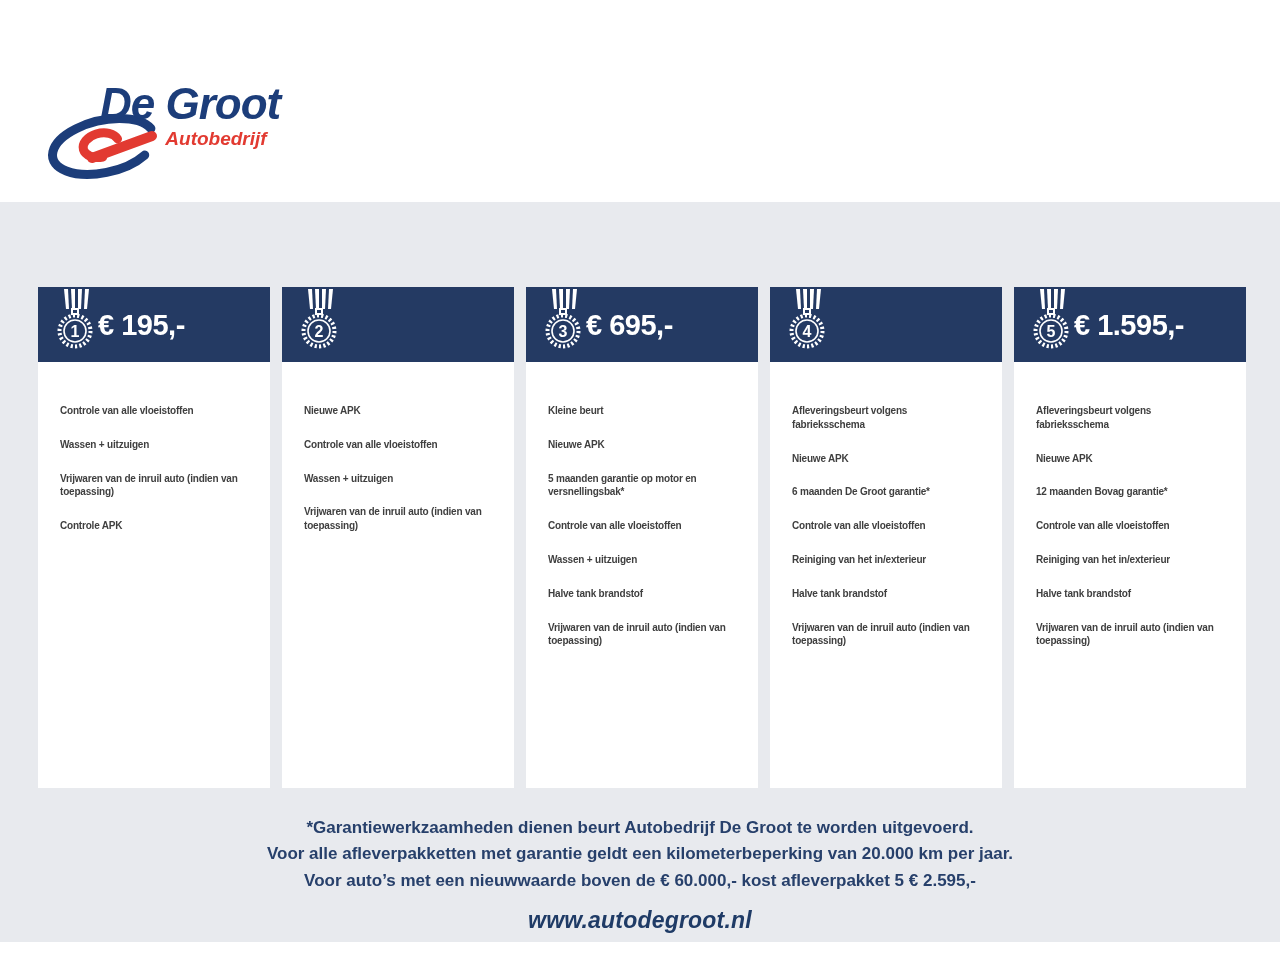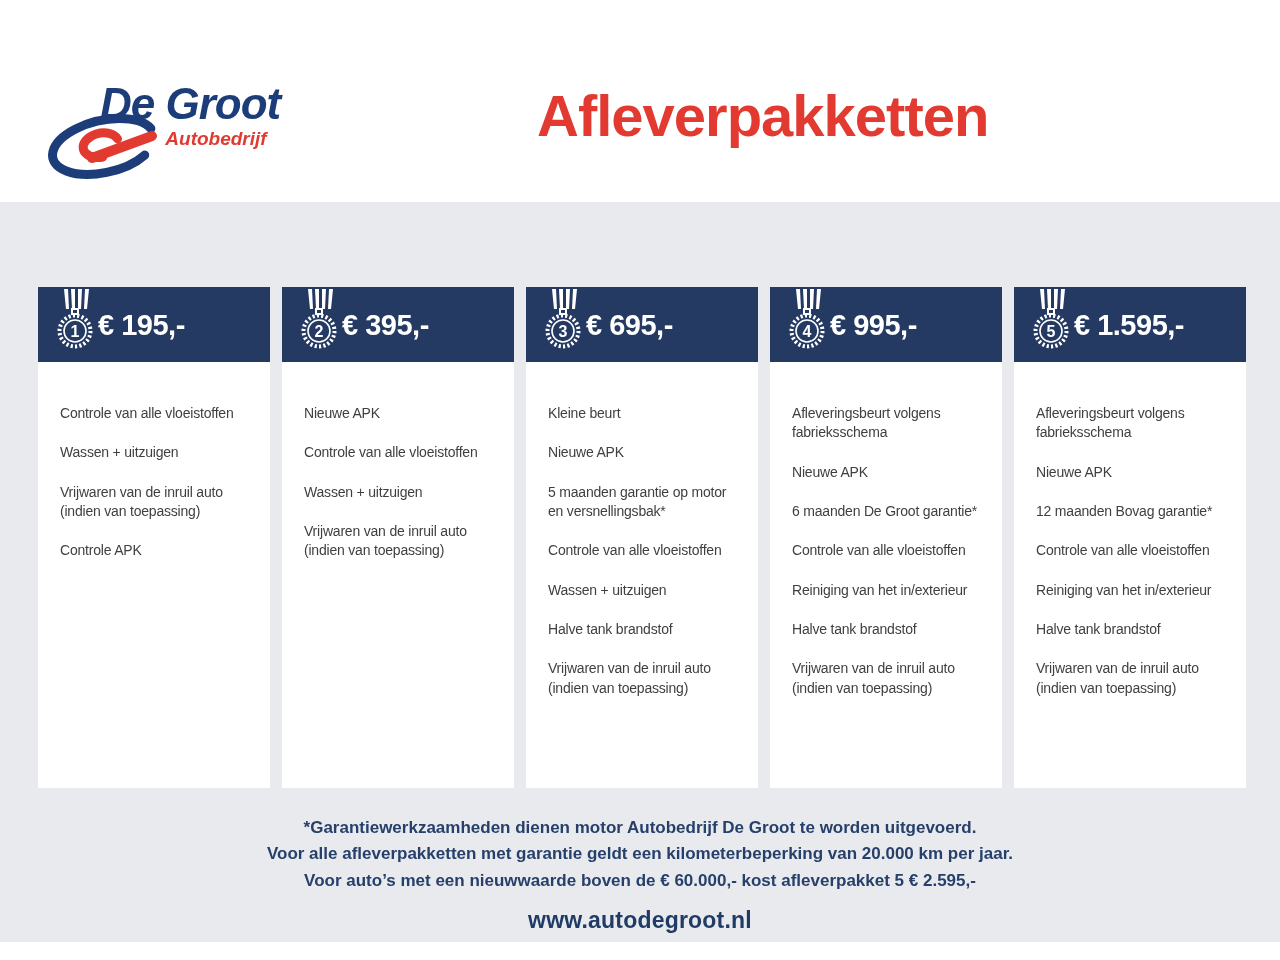--- a/index.html
+++ b/index.html
@@ -18,25 +18,25 @@
   
   .main{position:absolute;top:182px;left:0;width:1280px;height:740px;background:#e8eaee;}
 
   
   .cards{position:absolute;top:85px;left:38px;display:flex;gap:12px;}
   .card{width:232px;height:501px;background:#ffffff;display:flex;flex-direction:column;}
   .card-header{height:75px;background:#243a63;display:flex;align-items:flex-start;padding-left:14px;flex:none;}
   .medal{width:46px;height:70px;flex:none;}
   .price{flex:1;color:#ffffff;font-weight:700;font-size:29px;letter-spacing:-0.5px;margin-top:22px;padding-right:6px;white-space:nowrap;}
   .card-body{padding:42px 20px 0 22px;}
-  .item{font-size:14px;line-height:1.38;color:#3f3f3f;margin-bottom:20px;letter-spacing:-0.2px;}
+  .item{font-size:10px;line-height:1.38;color:#3f3f3f;margin-bottom:20px;letter-spacing:-0.2px;font-weight:bold;}
 
   
   .footnotes{position:absolute;top:613px;left:0;width:1280px;text-align:center;color:#27406b;font-size:17px;font-weight:600;line-height:1.55;}
-  .website{position:absolute;top:705px;left:0;width:1280px;text-align:center;color:#1f3b66;font-size:23px;font-weight:700;letter-spacing:0.2px;}
+  .website{position:absolute;top:705px;left:0;width:1280px;text-align:center;color:#1f3b66;font-size:23px;font-weight:700;letter-spacing:0.2px;font-style:italic;}
   .bottom-band{position:absolute;top:922px;left:0;width:1280px;height:38px;background:#ffffff;}
 </style>
 </head>
 <body>
 
 <div class="page">
 
   <div class="header">
     <div class="logo">
       <svg class="logo-swirl" viewBox="0 0 125 72">
@@ -44,21 +44,20 @@
           <path d="M112,22 A52,26 -9 1 0 104,48" stroke="#1c3d7a" stroke-width="9" transform="rotate(-4 62 36)"></path>
           <path d="M78,30 A18,12 -9 1 0 62,47" stroke="#e23a31" stroke-width="9" transform="rotate(-4 62 36)"></path>
           <path d="M52,48 L112,26" stroke="#e23a31" stroke-width="10"></path>
         </g>
       </svg>
       <div class="logo-text">
         <div class="logo-name">De Groot</div>
         <div class="logo-sub">Autobedrijf</div>
       </div>
     </div>
-    <div class="page-title">Afleverpakketten</div>
   </div>
 
   <div class="main">
 
     <div class="cards">
 
       <div class="card">
         <div class="card-header">
           <svg class="medal" viewBox="0 0 46 70">
             <g fill="#ffffff">
@@ -89,21 +88,20 @@
               <path d="M12,2 L16,2 L17,22 L14,22 Z"></path>
                 <path d="M19,2 L23,2 L23,22 L20,22 Z"></path>
               <path d="M26,2 L30,2 L29,22 L26,22 Z"></path>
                 <path d="M33,2 L37,2 L35,22 L32,22 Z"></path>
             </g>
             <rect x="20" y="22" width="6" height="5" fill="none" stroke="#ffffff" stroke-width="2"></rect>
             <circle cx="23" cy="44" r="15.5" fill="none" stroke="#ffffff" stroke-width="4" stroke-dasharray="2.2 2.2"></circle>
             <circle cx="23" cy="44" r="11" fill="none" stroke="#ffffff" stroke-width="1.6"></circle>
             <text x="23" y="50" text-anchor="middle" font-size="16" font-weight="bold" fill="#ffffff" font-family="Liberation Sans, sans-serif">2</text>
           </svg>
-          <div class="price">€ 395,-</div>
         </div>
         <div class="card-body">
           <div class="item">Nieuwe APK</div>
           <div class="item">Controle van alle vloeistoffen</div>
           <div class="item">Wassen + uitzuigen</div>
           <div class="item">Vrijwaren van de inruil auto (indien van toepassing)</div>
         </div>
       </div>
 
       <div class="card">
@@ -140,21 +138,20 @@
               <path d="M12,2 L16,2 L17,22 L14,22 Z"></path>
                 <path d="M19,2 L23,2 L23,22 L20,22 Z"></path>
               <path d="M26,2 L30,2 L29,22 L26,22 Z"></path>
                 <path d="M33,2 L37,2 L35,22 L32,22 Z"></path>
             </g>
             <rect x="20" y="22" width="6" height="5" fill="none" stroke="#ffffff" stroke-width="2"></rect>
             <circle cx="23" cy="44" r="15.5" fill="none" stroke="#ffffff" stroke-width="4" stroke-dasharray="2.2 2.2"></circle>
             <circle cx="23" cy="44" r="11" fill="none" stroke="#ffffff" stroke-width="1.6"></circle>
             <text x="23" y="50" text-anchor="middle" font-size="16" font-weight="bold" fill="#ffffff" font-family="Liberation Sans, sans-serif">4</text>
           </svg>
-          <div class="price">€ 995,-</div>
         </div>
         <div class="card-body">
           <div class="item">Afleveringsbeurt volgens fabrieksschema</div>
           <div class="item">Nieuwe APK</div>
           <div class="item">6 maanden De Groot garantie*</div>
           <div class="item">Controle van alle vloeistoffen</div>
           <div class="item">Reiniging van het in/exterieur</div>
           <div class="item">Halve tank brandstof</div>
           <div class="item">Vrijwaren van de inruil auto (indien van toepassing)</div>
         </div>
@@ -183,21 +180,21 @@
           <div class="item">Controle van alle vloeistoffen</div>
           <div class="item">Reiniging van het in/exterieur</div>
           <div class="item">Halve tank brandstof</div>
           <div class="item">Vrijwaren van de inruil auto (indien van toepassing)</div>
         </div>
       </div>
 
     </div>
 
     <div class="footnotes">
-      <div>*Garantiewerkzaamheden dienen motor Autobedrijf De Groot te worden uitgevoerd.</div>
+      <div>*Garantiewerkzaamheden dienen beurt Autobedrijf De Groot te worden uitgevoerd.</div>
       <div>Voor alle afleverpakketten met garantie geldt een kilometerbeperking van 20.000 km per jaar.</div>
       <div>Voor auto’s met een nieuwwaarde boven de € 60.000,- kost afleverpakket 5 € 2.595,-</div>
     </div>
 
     <div class="website">www.autodegroot.nl</div>
   </div>
 
   <div class="bottom-band"></div>
 </div>
 

